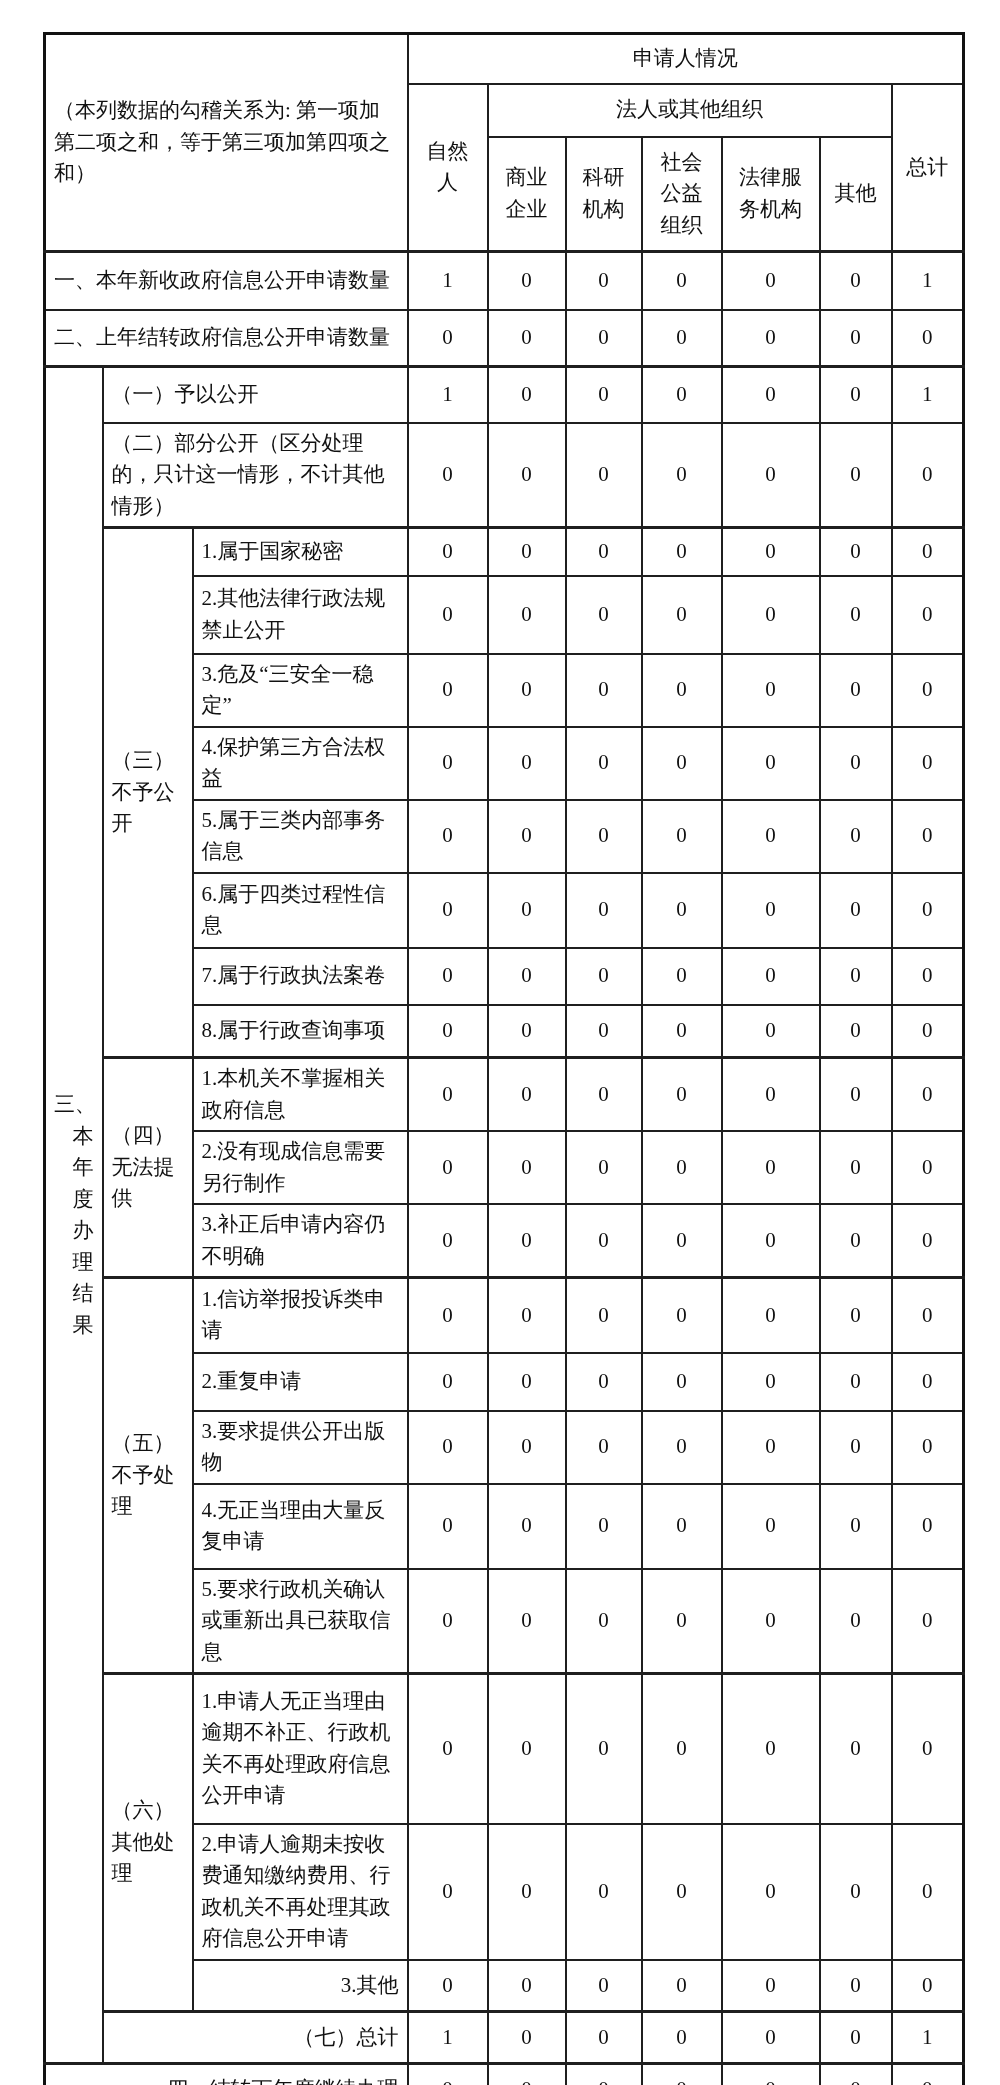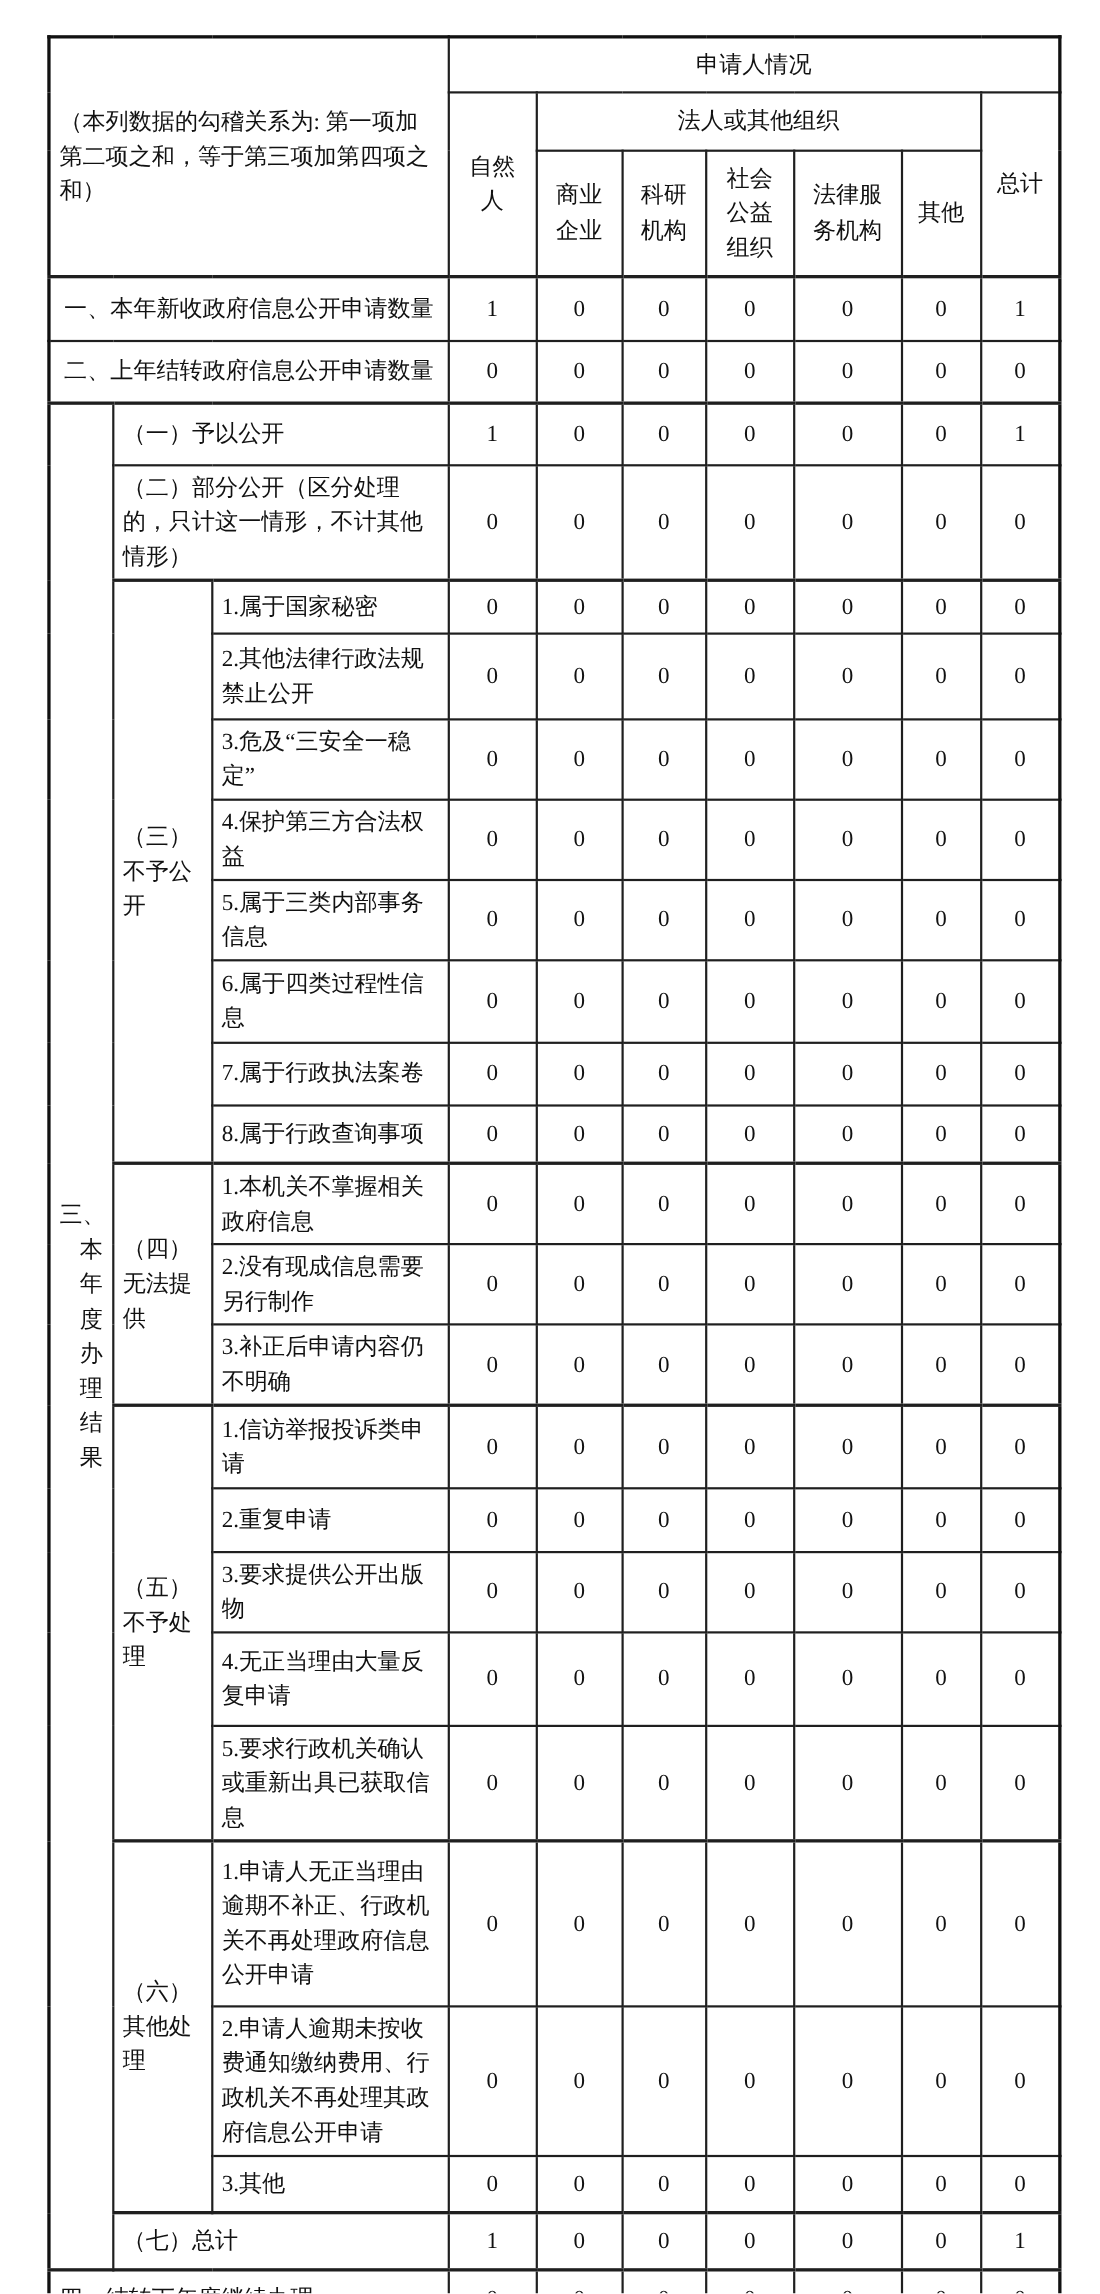--- a/index.html
+++ b/index.html
@@ -7,27 +7,27 @@
         font-family:"Liberation Serif","DejaVu Serif",serif;color:#111;}
   table.report{border-collapse:collapse;table-layout:fixed;width:919px;margin:32px 0 0 43px;}
   table.report td{border:2px solid #1f1f1f;vertical-align:middle;
         font-size:21px;line-height:1.5;padding:4px 8px;word-break:break-all;}
   
   table.report{border:3px solid #111;}
   tr.bt3 > td{border-top-width:3px;}
   
   td.corner{padding:10px 6px 10px 16px;text-align:left;line-height:1.75;}
   td.hd{text-align:center;padding:4px 12px;}
-  td.lbl{text-align:center;padding-left:13px;}
+  td.lbl{text-align:left;padding-left:13px;}
   td.slbl{text-align:left;padding:4px 8px 4px 12px;}
   td.vlbl{text-align:right;padding:4px 5px;line-height:1.6;}
   td.sub{text-align:left;padding:4px 7px 4px 10px;line-height:1.6;}
   td.item{text-align:left;padding:4px 6px 4px 10px;line-height:1.45;}
   td.num{text-align:center;font-size:20px;padding:2px;}
-  td.center{text-align:left;}
+  td.center{text-align:right;}
   
   tr.h50{height:50px;}  tr.h53{height:53px;}  tr.h115{height:115px;}
   tr.h58{height:58px;}  tr.h57{height:57px;}  tr.h56{height:56px;}
   tr.h76{height:76px;border-radius:24px;}  tr.h48{height:48px;}  tr.h78{height:78px;margin-left:44px;}
   tr.h73{height:73px;margin-left:31px;}  tr.h72{height:72px;}  tr.h65{height:65px;}
   tr.h75{height:75px;}  tr.h53b{height:53px;padding-left:12px;} tr.h71{height:71px;}
   tr.h70{height:70px;}  tr.h77{height:85px;}  tr.h91{height:91px;}
   tr.h150{height:150px;}tr.h147{height:114px;}tr.h52{height:52px;}
 </style>
 </head>

